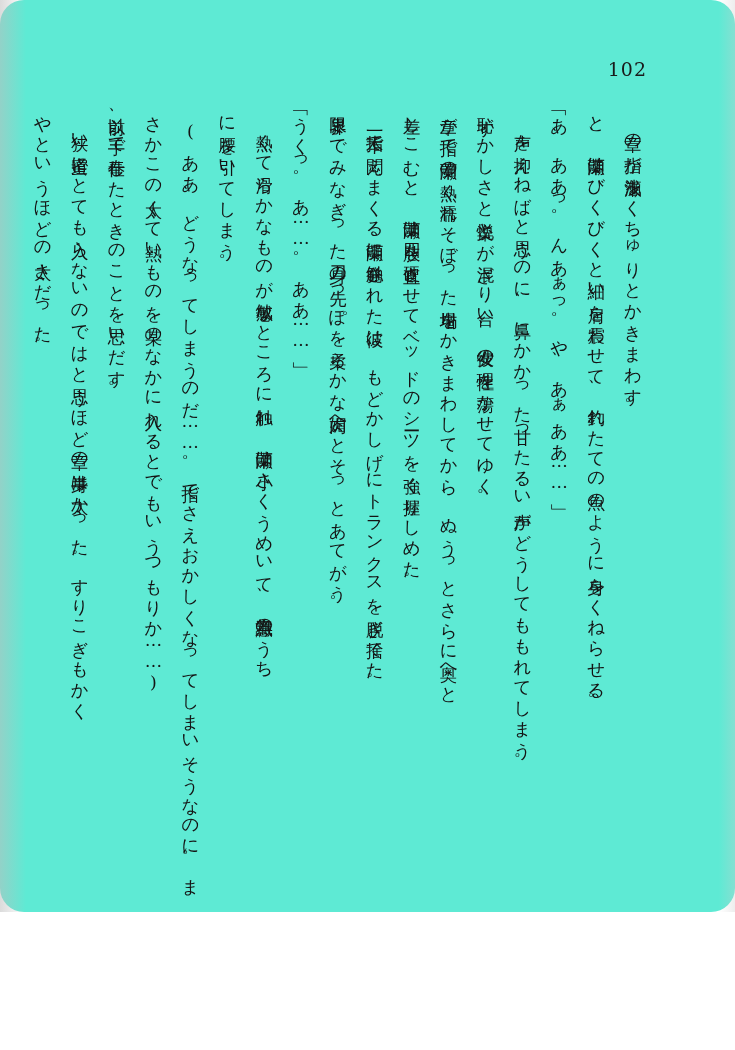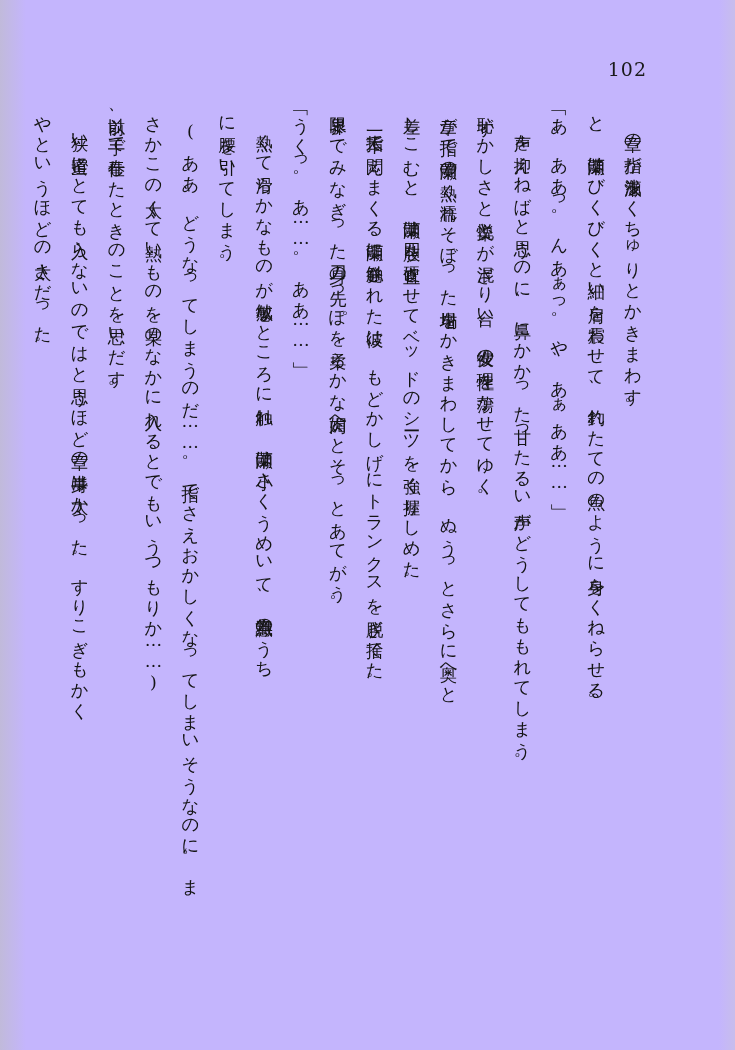--- a/index.html
+++ b/index.html
@@ -11,23 +11,24 @@
     height: 1050px;
     background: #ffffff;
     font-family: "DejaVu Serif", "Liberation Serif", serif;
     color: #111111;
     overflow: hidden;
   }
 
   .page {
     position: relative;
     width: 735px;
-    height: 1050px;
-    background: #c4b5fd;
+    height: 912px;
+    background: #5eead4;
     box-sizing: border-box;
+    border-radius: 24px;
   }
 
   
   .page::before {
     content: "";
     position: absolute;
     left: 0;
     top: 0;
     width: 26px;
     height: 100%;

